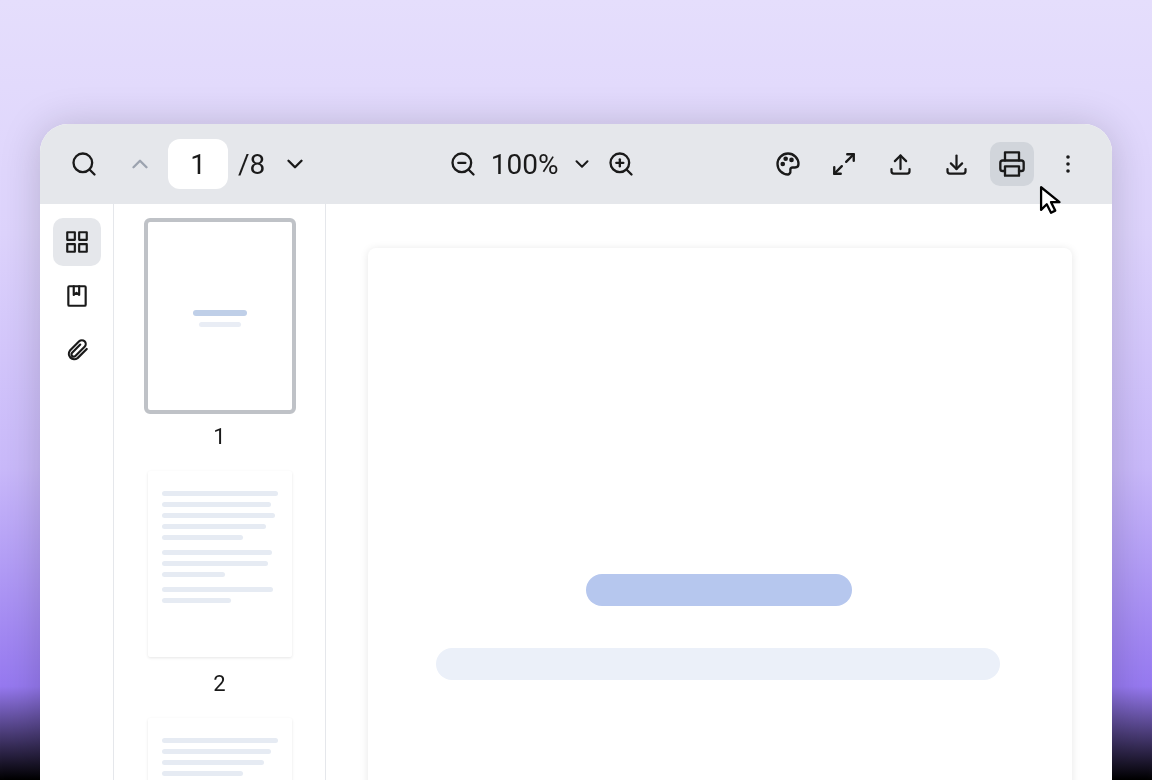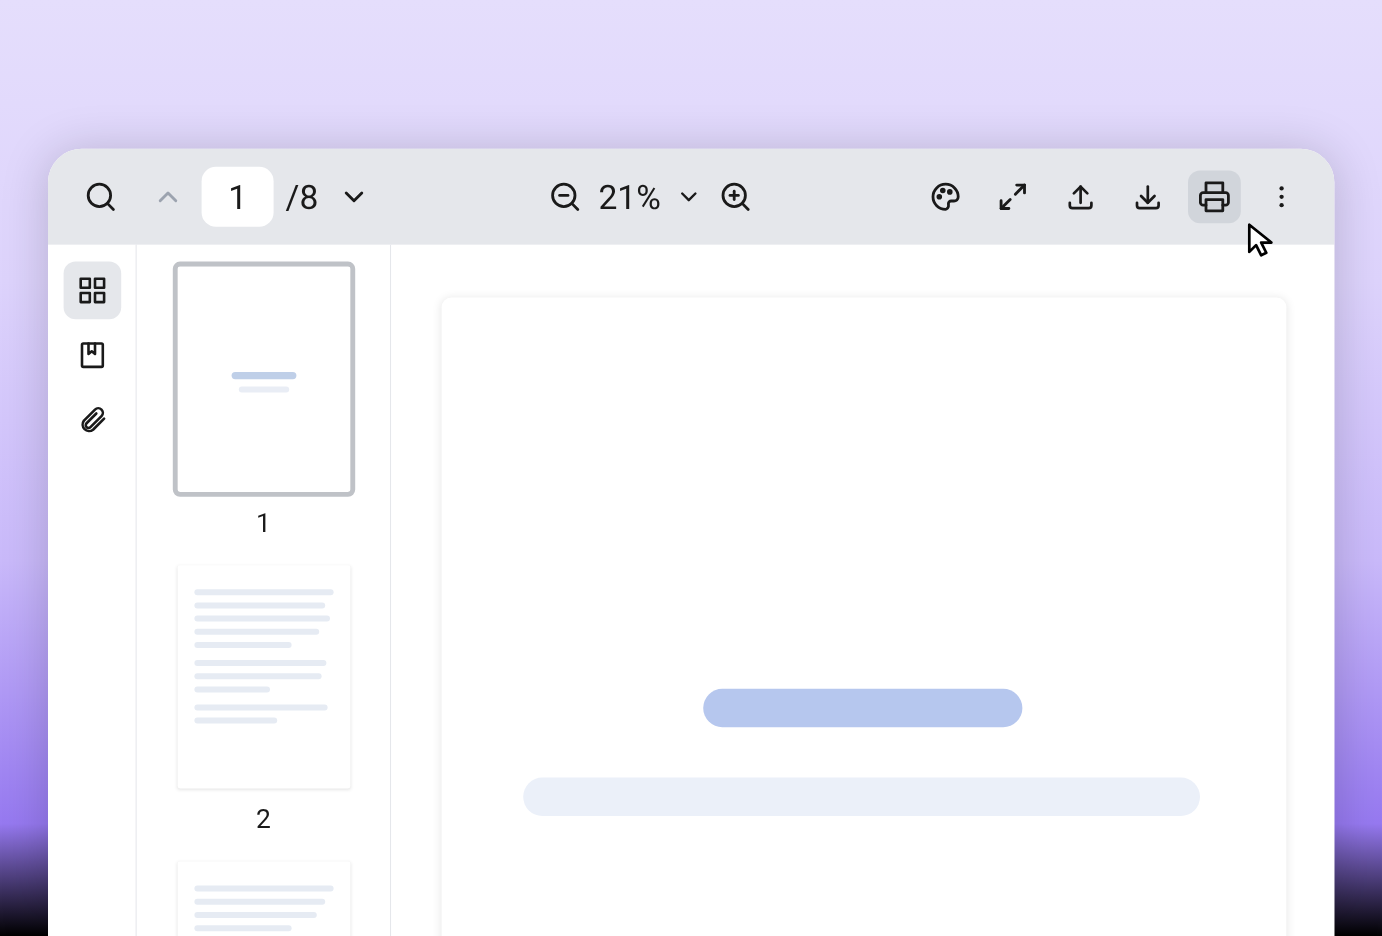--- a/index.html
+++ b/index.html
@@ -105,21 +105,21 @@
     <div class="spacer-lg"></div>
 
     <div class="ibtn">
       <svg width="28" height="28" viewBox="0 0 24 24" fill="none" stroke="#1a1a1a" stroke-width="2" stroke-linecap="round">
           <circle cx="11" cy="11" r="8"></circle>
           <line x1="21" y1="21" x2="16.7" y2="16.7"></line>
           <line x1="8" y1="11" x2="14" y2="11"></line>
         </svg>
     </div>
 
-    <span class="zoom-label">21%</span>
+    <span class="zoom-label">100%</span>
 
     <div class="ibtn" style="width:34px;">
       <svg width="22" height="22" viewBox="0 0 24 24" fill="none" stroke="#1a1a1a" stroke-width="2.2" stroke-linecap="round" stroke-linejoin="round">
           <polyline points="6 9 12 15 18 9"></polyline>
         </svg>
     </div>
 
     <div class="ibtn">
       <svg width="28" height="28" viewBox="0 0 24 24" fill="none" stroke="#1a1a1a" stroke-width="2" stroke-linecap="round">
           <circle cx="11" cy="11" r="8"></circle>

